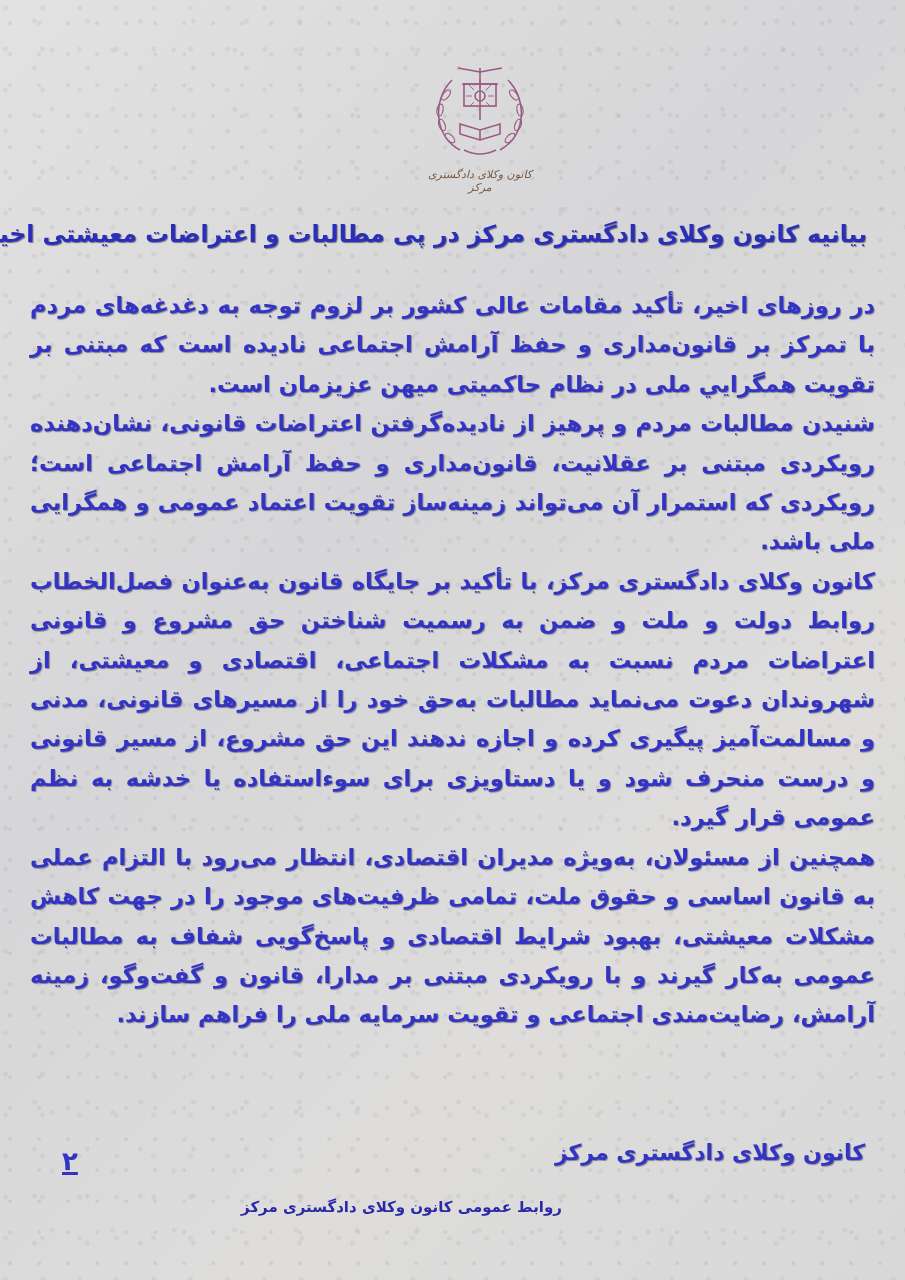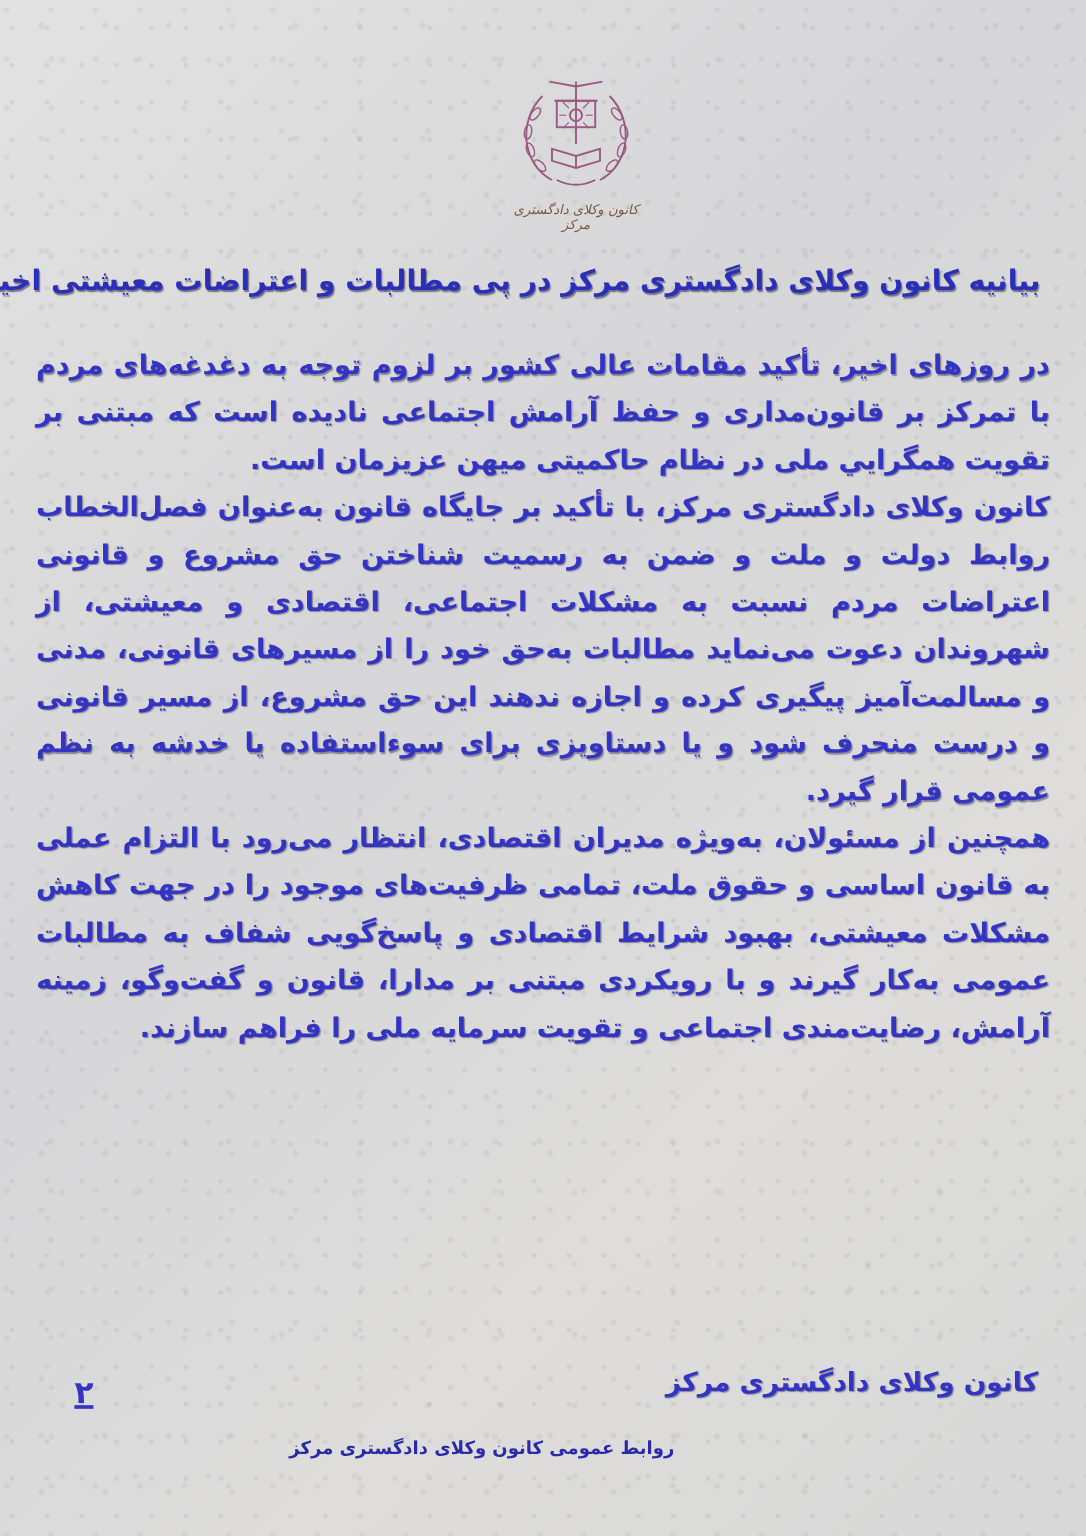--- a/index.html
+++ b/index.html
@@ -102,20 +102,21 @@
         <line x1="60" y1="80" x2="60" y2="90"></line>
       </g>
     </svg>
   </div>
   <div class="logo-caption">کانون وکلای دادگستری مرکز</div>
 
   <div class="title">بیانیه کانون وکلای دادگستری مرکز در پی مطالبات و اعتراضات معیشتی اخیر</div>
 
   <div class="body-text">
     <p>در روزهای اخیر، تأکید مقامات عالی کشور بر لزوم توجه به دغدغه‌های مردم با تمرکز بر قانون‌مداری و حفظ آرامش اجتماعی نادیده است که مبتنی بر تقویت همگرایي ملی در نظام حاکمیتی میهن عزیزمان است.</p>
+    <p>شنیدن مطالبات مردم و پرهیز از نادیده‌گرفتن اعتراضات قانونی، نشان‌دهنده رویکردی مبتنی بر عقلانیت، قانون‌مداری و حفظ آرامش اجتماعی است؛ رویکردی که استمرار آن می‌تواند زمینه‌ساز تقویت اعتماد عمومی و همگرایی ملی باشد.</p>
     <p>کانون وکلای دادگستری مرکز، با تأکید بر جایگاه قانون به‌عنوان فصل‌الخطاب روابط دولت و ملت و ضمن به رسمیت شناختن حق مشروع و قانونی اعتراضات مردم نسبت به مشکلات اجتماعی، اقتصادی و معیشتی، از شهروندان دعوت می‌نماید مطالبات به‌حق خود را از مسیرهای قانونی، مدنی و مسالمت‌آمیز پیگیری کرده و اجازه ندهند این حق مشروع، از مسیر قانونی و درست منحرف شود و یا دستاویزی برای سوءاستفاده یا خدشه به نظم عمومی قرار گیرد.</p>
     <p>همچنین از مسئولان، به‌ویژه مدیران اقتصادی، انتظار می‌رود با التزام عملی به قانون اساسی و حقوق ملت، تمامی ظرفیت‌های موجود را در جهت کاهش مشکلات معیشتی، بهبود شرایط اقتصادی و پاسخ‌گویی شفاف به مطالبات عمومی به‌کار گیرند و با رویکردی مبتنی بر مدارا، قانون و گفت‌وگو، زمینه آرامش، رضایت‌مندی اجتماعی و تقویت سرمایه ملی را فراهم سازند.</p>
   </div>
 
   <div class="signature">کانون وکلای دادگستری مرکز</div>
   <div class="page-number">۲</div>
   <div class="footer">روابط عمومی کانون وکلای دادگستری مرکز</div>
 
 </div>
 

